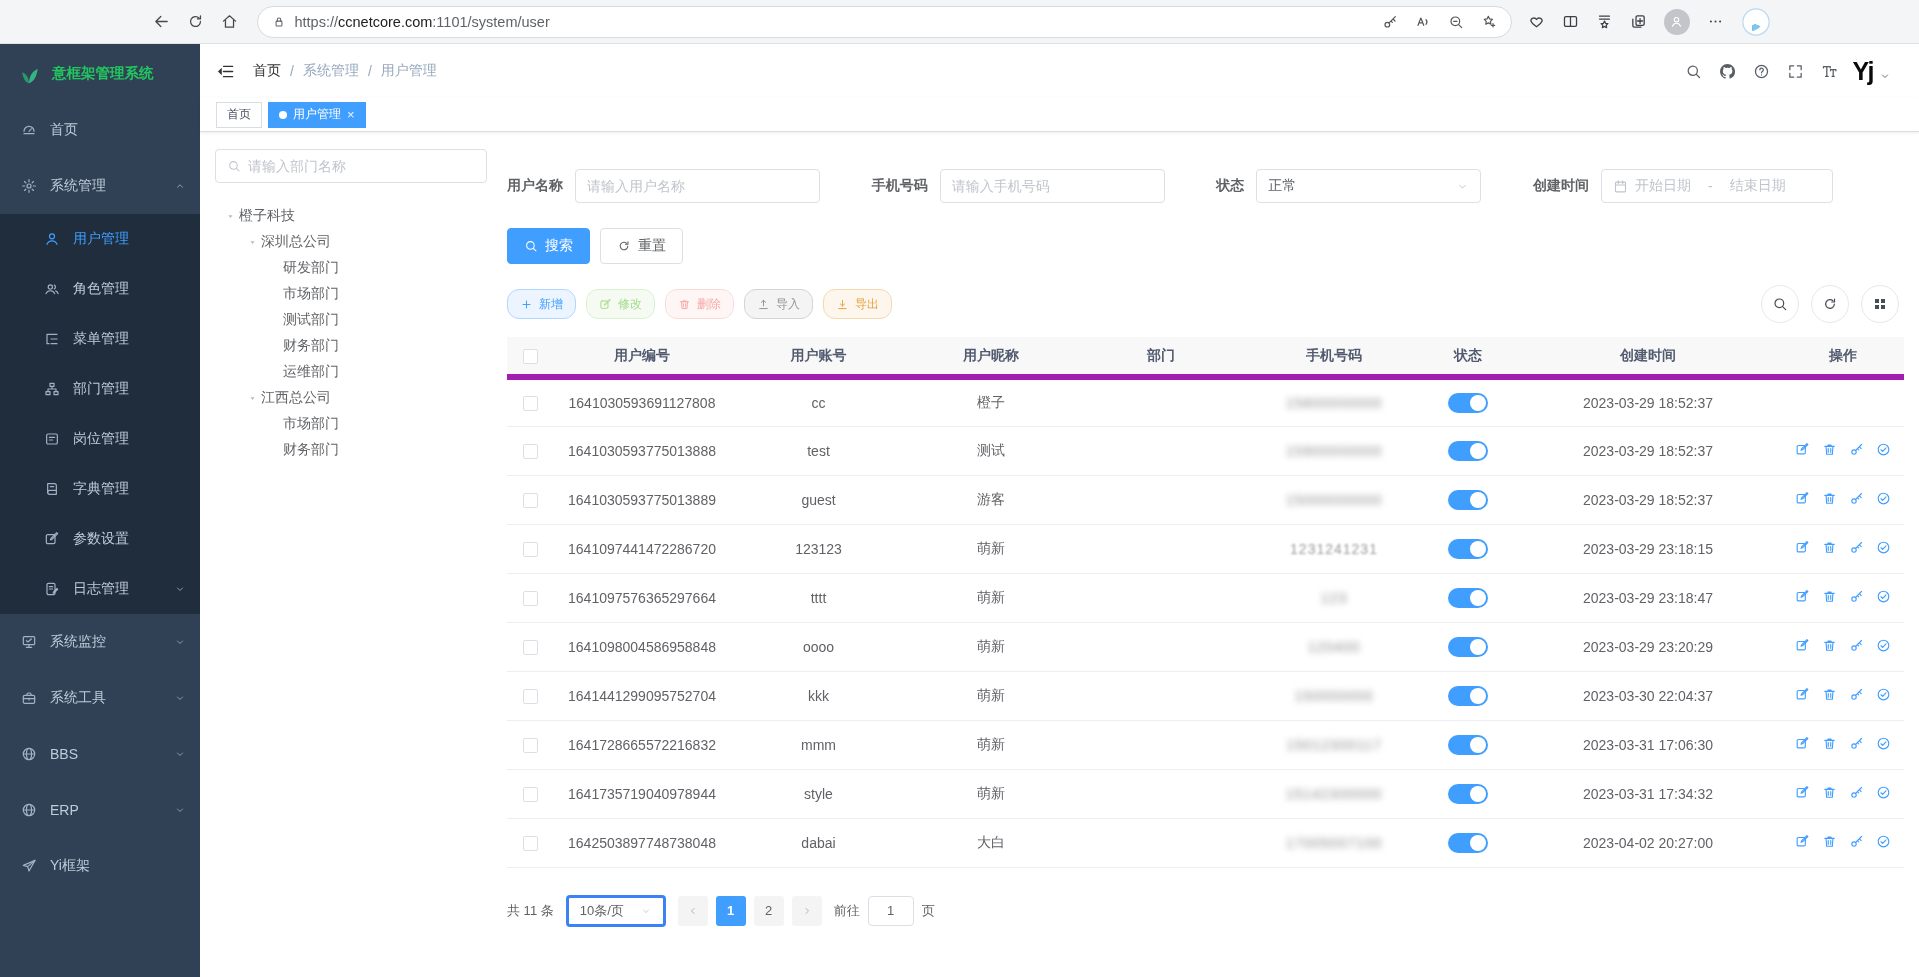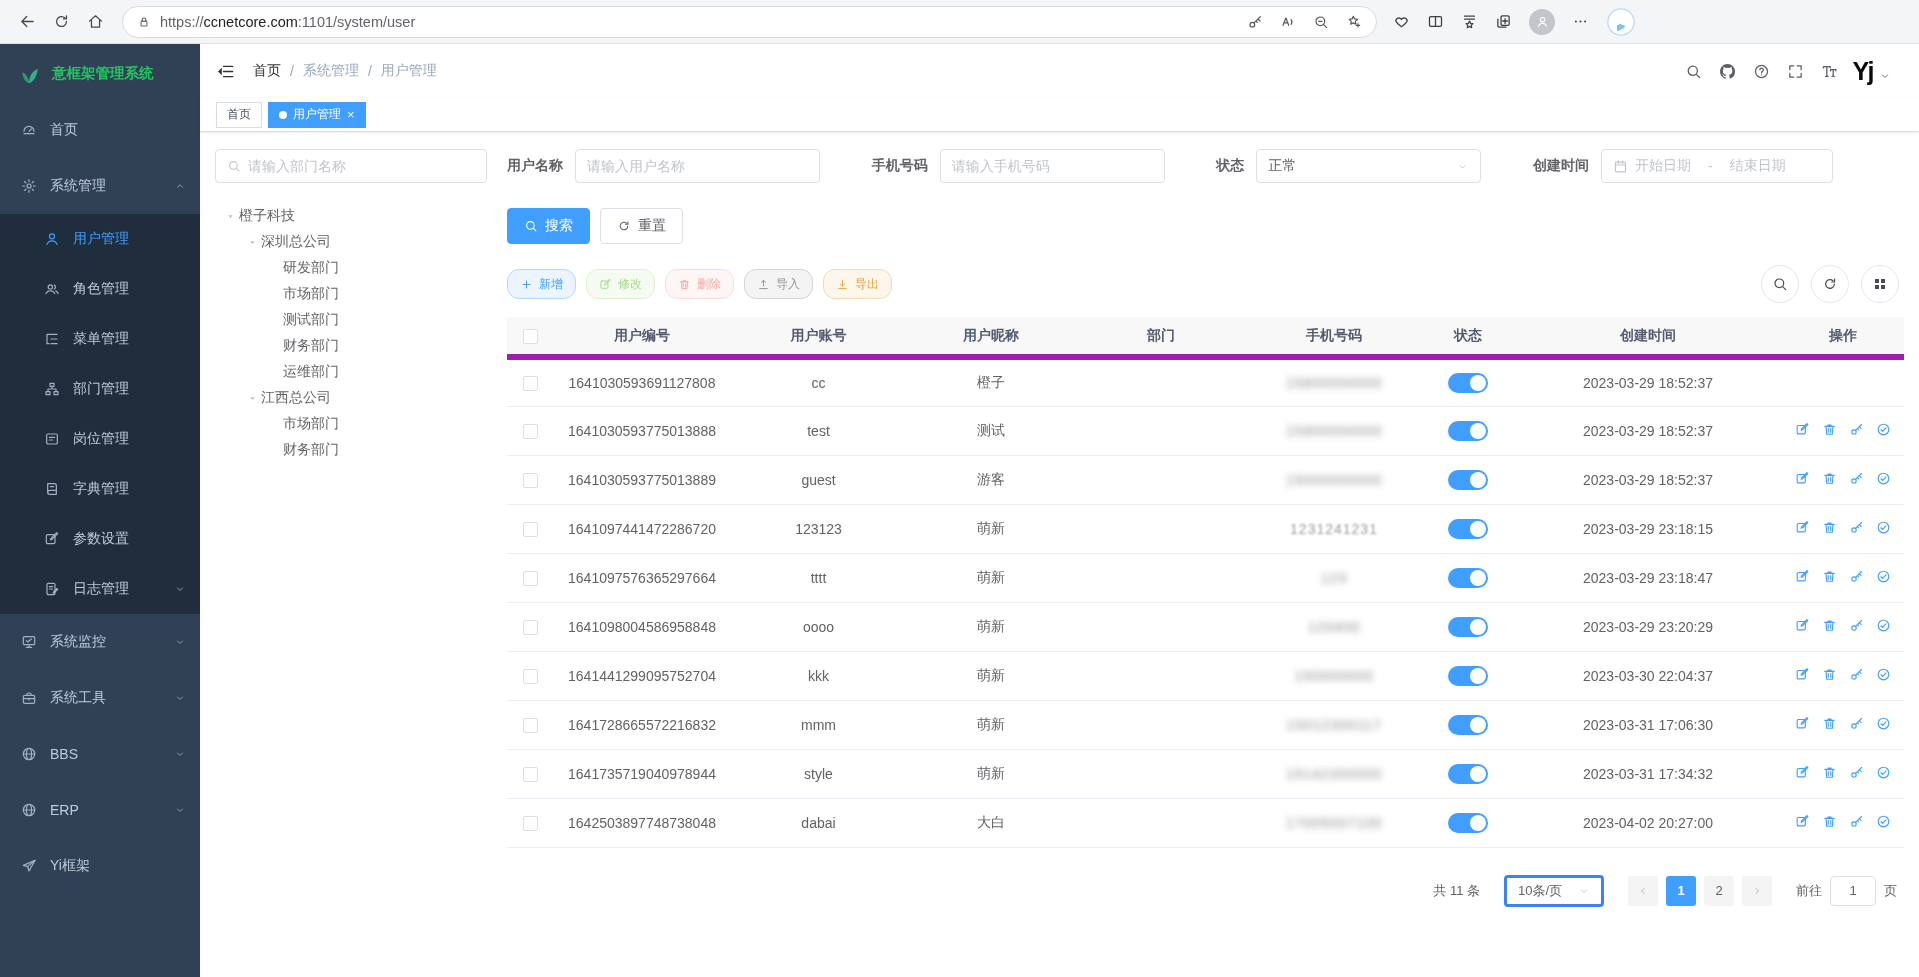--- a/index.html
+++ b/index.html
@@ -1,20 +1,20 @@
 <!DOCTYPE html>
 <html><head>
 <meta charset="utf-8">
 <style>
   * { margin:0; padding:0; box-sizing:border-box; }
   html,body { width:1919px; height:977px; overflow:hidden; font-family:"Liberation Sans","DejaVu Sans",sans-serif; background:#fff; }
   .ic { width:1em; height:1em; fill:none; stroke:currentColor; stroke-width:1.8; stroke-linecap:round; stroke-linejoin:round; display:block; }
 
   
-  .browser { height:44px; background:#f4f5f6; border-bottom:1px solid #dfe1e4; display:flex; align-items:center; padding:0 14px 0 10px; }
+  .browser { height:44px; background:#f4f5f6; border-bottom:1px solid #dfe1e4; display:flex; align-items:center; padding:0 14px 0 10px;justify-content:center; }
   .bbtn { width:34px; height:34px; border-radius:6px; display:flex; align-items:center; justify-content:center; color:#46484b; font-size:17px; flex:0 0 auto; }
   .urlpill { width:1255px; height:32px; margin-left:10px; background:#fff; border:1px solid #d7dade; border-radius:16px; display:flex; align-items:center; padding:0 14px; gap:9px; }
   .urlpill .lock { color:#5f6368; font-size:14px; }
   .urltext { font-size:14.5px; color:#5f6368; white-space:nowrap; }
   .urltext b { color:#202124; font-weight:400; }
   .pill-icons { margin-left:auto; display:flex; gap:17px; color:#54575b; font-size:16px; }
   .chrome-right { display:flex; align-items:center; gap:17px; margin-left:16px; color:#3c4043; font-size:17px; }
   .avatar-circle { width:26px; height:26px; border-radius:50%; background:#c2c5c9; color:#fff; display:flex; align-items:center; justify-content:center; font-size:15px; }
   .bing { font-size:30px; }
 
@@ -52,21 +52,21 @@
   .tree-search { height:34px; border:1px solid #dcdfe6; border-radius:4px; display:flex; align-items:center; gap:7px; padding:0 11px; color:#c0c4cc; font-size:14px; background:#fff; }
   .tree-search input { border:none; outline:none; flex:1; font-size:14px; color:#606266; font-family:inherit; }
   .tree-search input::placeholder { color:#c0c4cc; }
   .tree { margin-top:20px; list-style:none; font-size:14px; color:#606266; }
   .tnode { height:26px; display:flex; align-items:center; cursor:pointer; }
   .tnode .tcaret { width:18px; font-size:11px; color:#b7bcc5; display:flex; justify-content:center; flex:0 0 18px; }
   .tnode .tspacer { width:18px; flex:0 0 18px; }
 
   .right-col { flex:1; min-width:0; }
   .filters { display:flex; align-items:center; justify-content:space-between; padding-right:66px; }
-  .fgroup { display:flex; align-items:center; }
+  .fgroup { display:flex; align-items:center;margin-top:20px; }
   .flabel { font-size:14px; font-weight:700; color:#606266; margin-right:12px; white-space:nowrap; }
   .fbox { height:34px; border:1px solid #dcdfe6; border-radius:4px; background:#fff; display:flex; align-items:center; padding:0 11px; font-size:14px; color:#606266; gap:7px; }
   .fbox input { border:none; outline:none; width:100%; font-size:14px; color:#606266; font-family:inherit; }
   .fbox input::placeholder { color:#c0c4cc; }
   .fbox .caret { margin-left:auto; color:#c0c4cc; font-size:13px; }
   .fbox .ph { color:#c0c4cc; }
   .w-user { width:245px; } .w-phone { width:225px; } .w-status { width:225px; } .w-date { width:232px; }
   .date-sep { color:#c0c4cc; margin:0 10px; }
 
   .action-row { margin-top:25px; display:flex; gap:10px; }
@@ -90,21 +90,21 @@
   .users th { background:#f8f8f9; height:40px; font-size:14px; font-weight:700; color:#515a6e; border-bottom:6px solid #a21caf; text-align:center; }
   .users td { height:49px; font-size:14px; color:#606266; border-bottom:1px solid #ebeef5; text-align:center; white-space:nowrap; overflow:hidden; }
   .cb { width:15px; height:15px; border:1px solid #dcdfe6; border-radius:2px; background:#fff; display:inline-block; vertical-align:middle; cursor:pointer; }
   .switch { width:40px; height:20px; border-radius:10px; background:#409eff; display:inline-block; position:relative; vertical-align:middle; cursor:pointer; }
   .switch::after { content:""; position:absolute; top:2px; right:2px; width:16px; height:16px; border-radius:50%; background:#fff; }
   .masked { filter:blur(3px); color:#8c8c8c; letter-spacing:1px; }
   .masked.light { filter:blur(1.2px); color:#9a9a9a; }
   .ops { display:inline-flex; gap:12px; color:#409eff; font-size:15px; }
   .ops span { cursor:pointer; }
 
-  .pagination { margin-top:27px; display:flex; justify-content:flex-end; align-items:center; font-size:13px; color:#606266; gap:24px; padding-right:2px; }
+  .pagination { margin-top:27px; display:flex; justify-content:flex-start; align-items:center; font-size:13px; color:#606266; gap:12px; padding-right:2px; }
   .psize { width:100px; height:32px; border:3px solid #3b82f6; border-radius:4px; display:flex; align-items:center; justify-content:center; gap:16px; cursor:pointer; }
   .psize .caret { color:#c0c4cc; font-size:12px; }
   .pager { display:flex; gap:8px; align-items:center; }
   .pbtn { min-width:30px; height:30px; padding:0 4px; background:#f4f4f5; border-radius:3px; display:flex; align-items:center; justify-content:center; font-size:13px; color:#606266; cursor:pointer; }
   .pbtn.nav { color:#a8abb2; font-size:12px; }
   .pbtn.active { background:#409eff; color:#fff; font-weight:700; }
   .goto { display:flex; align-items:center; gap:8px; }
   .goto input { width:46px; height:30px; border:1px solid #dcdfe6; border-radius:4px; text-align:center; font-size:13px; color:#606266; outline:none; font-family:inherit; }
 </style>
 </head>

